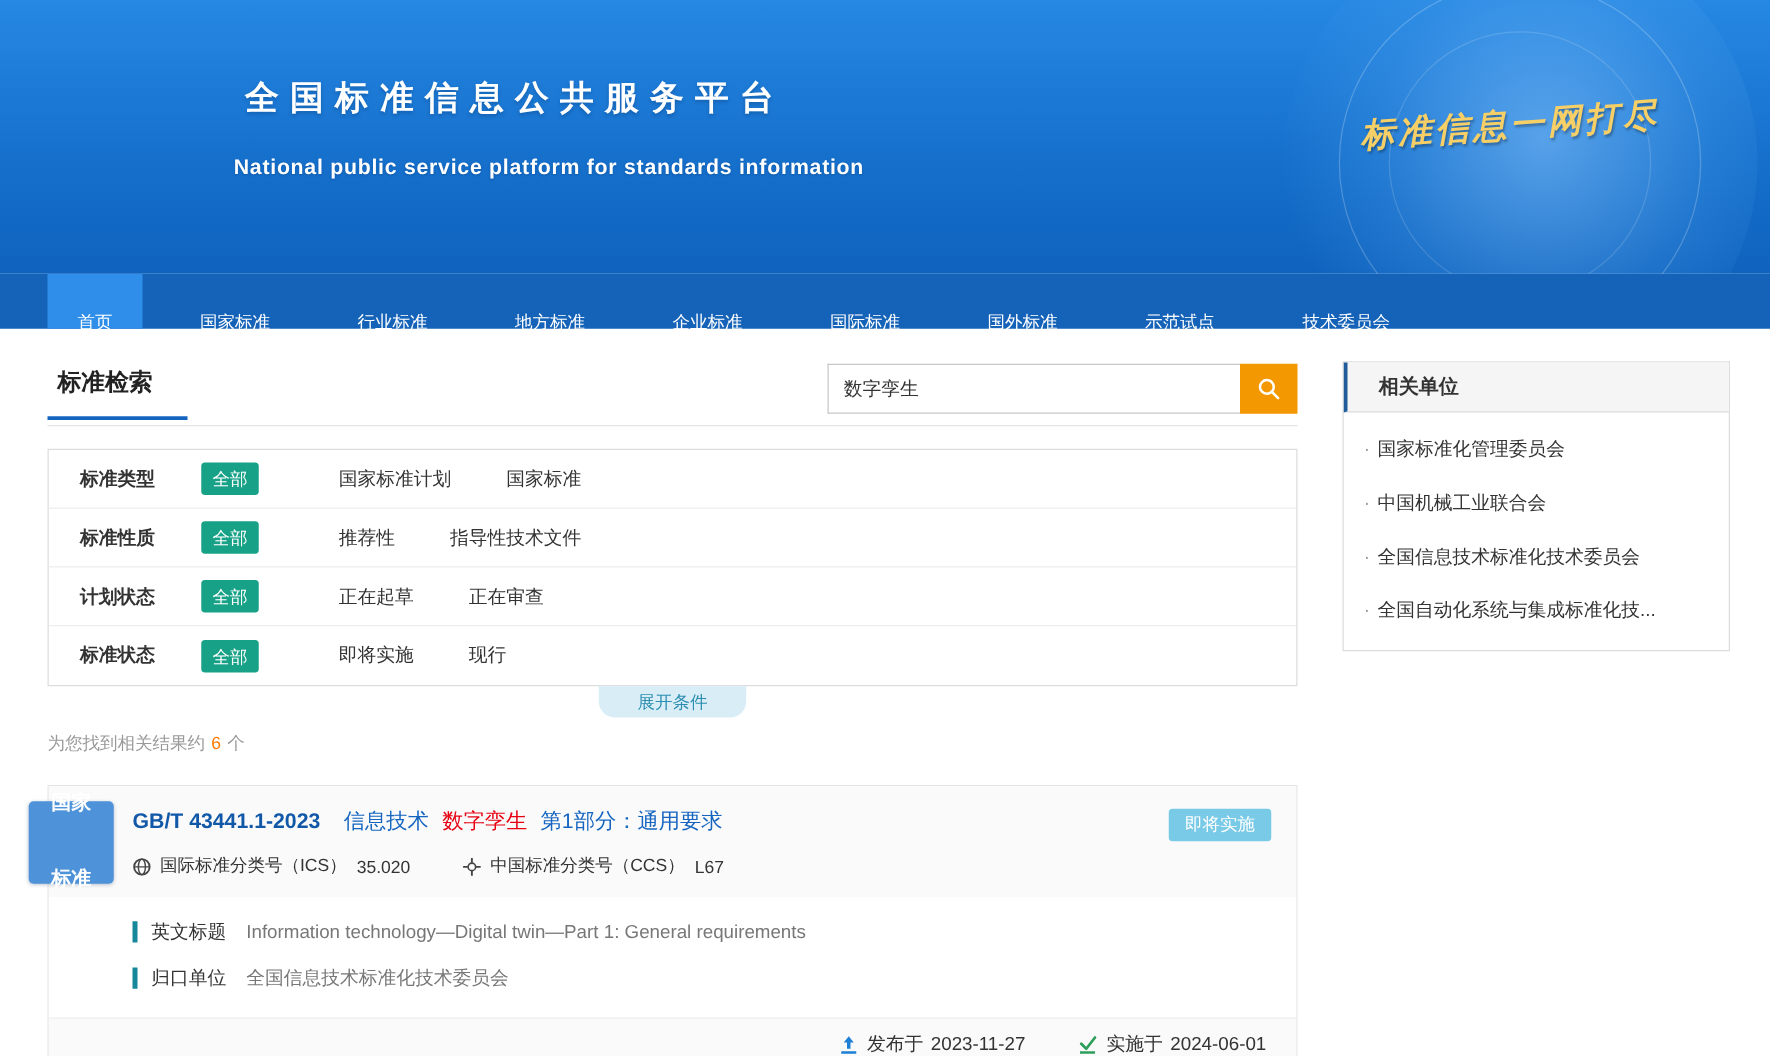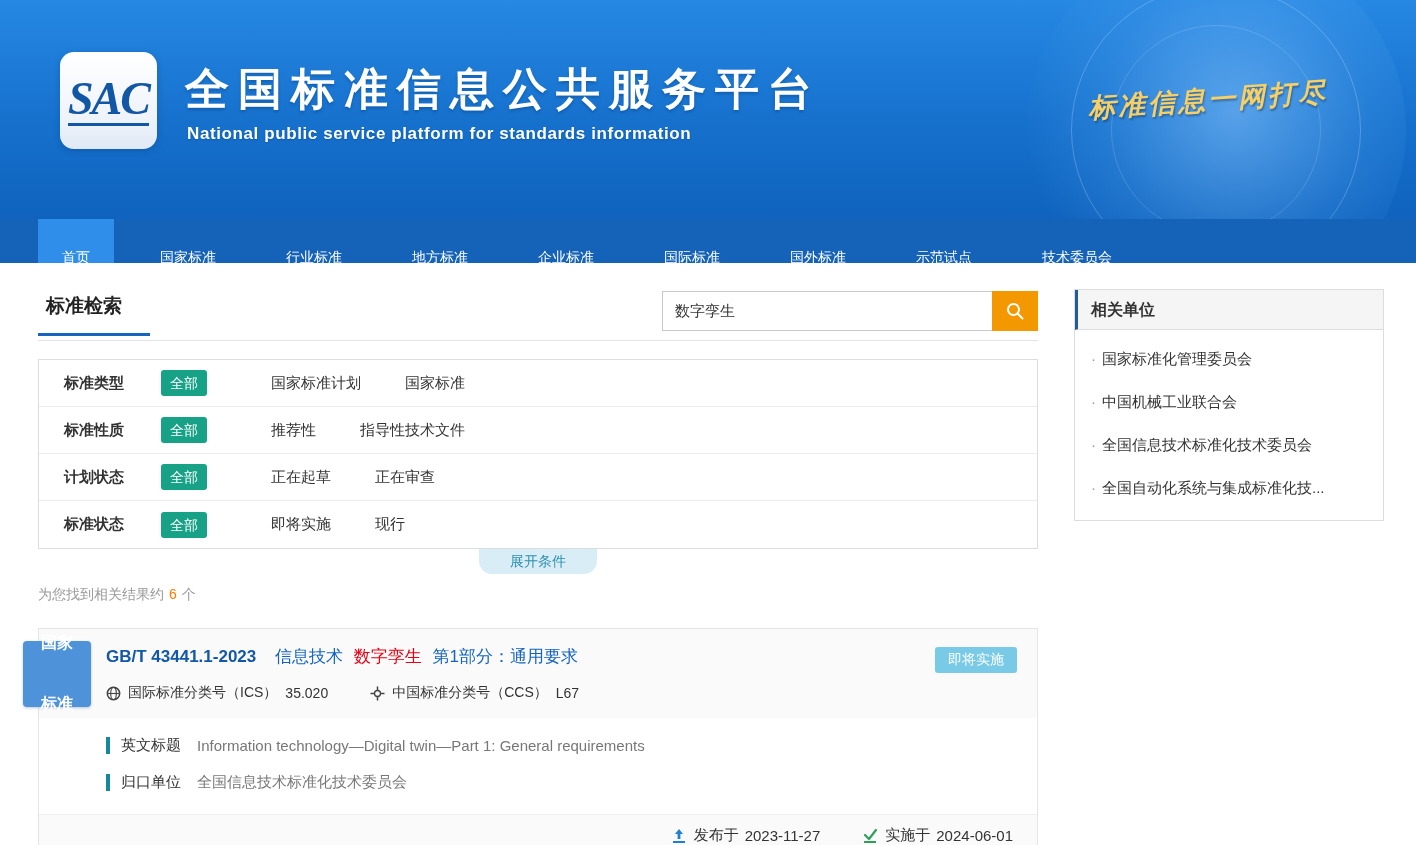--- a/index.html
+++ b/index.html
@@ -35,22 +35,22 @@
     display: flex; align-items: center; justify-content: center;
     box-shadow: 0 2px 6px rgba(0,40,90,.25);
   }
   .logo-text {
     font-family: "Liberation Serif", serif;
     font-style: italic; font-weight: bold;
     font-size: 46px; color: #1256a6; letter-spacing: -2px;
     border-bottom: 3px solid #1256a6; line-height: 1.05;
   }
   .title-cn {
-    position: absolute; left: 185px; top: 60px;
-    font-size: 44px; font-weight: bold; color: #fff;
+    position: absolute; left: 196px; top: 60px;
+    font-size: 27px; font-weight: bold; color: #fff;
     letter-spacing: 9px;
     text-shadow: 0 2px 3px rgba(0,40,90,.3);
   }
   .title-en {
     position: absolute; left: 187px; top: 124px;
     font-size: 17px; font-weight: bold; color: #fff;
     letter-spacing: 0.6px;
     text-shadow: 0 1px 2px rgba(0,40,90,.3);
   }
   .slogan {
@@ -168,40 +168,37 @@
   .foot-item { display: flex; align-items: center; font-size: 15px; color: #333; }
   .foot-item + .foot-item { margin-left: 42px; }
   .foot-item svg { margin-right: 7px; }
   .foot-item .lbl { margin-right: 6px; }
   
   .sidebar { width: 310px; margin-left: 36px; }
   .side-box { border: 1px solid #ddd; }
   .side-head {
     background: #f5f5f5; border-bottom: 1px solid #ddd;
     border-left: 3px solid #1f5c99;
-    height: 40px; line-height: 40px; padding-left: 13px;
+    height: 40px; line-height: 40px; padding-left: 25px;
     font-size: 16px; font-weight: bold; color: #333;
   }
   .side-list { padding: 8px 0 10px 0; }
   .side-item {
     padding: 12px 16px 12px 16px; font-size: 15px; color: #333;
     cursor: pointer; white-space: nowrap; overflow: hidden; text-overflow: ellipsis;
   }
   .side-item::before { content: "·"; color: #999; margin-right: 6px; }
 </style>
 </head>
 <body>
 
 <div class="site-header">
   <div class="globe-deco"></div>
   <div class="globe-ring1"></div>
   <div class="globe-ring2"></div>
-  <div class="logo-box">
-    <span class="logo-text">SAC</span>
-  </div>
   <div class="title-cn">全国标准信息公共服务平台</div>
   <div class="title-en">National public service platform  for standards information</div>
   <div class="slogan">标准信息一网打尽</div>
 </div>
 
 <div class="main-nav">
   <div class="nav-item active">首页</div>
   <div class="nav-item">国家标准</div>
   <div class="nav-item">行业标准</div>
   <div class="nav-item">地方标准</div>

